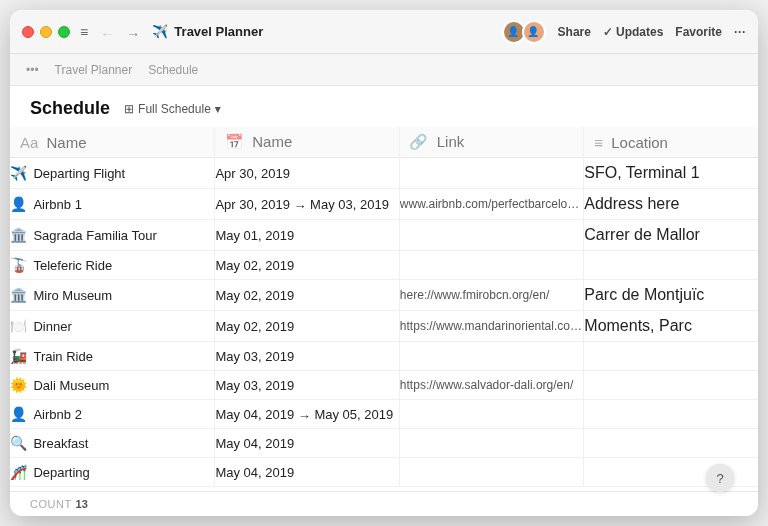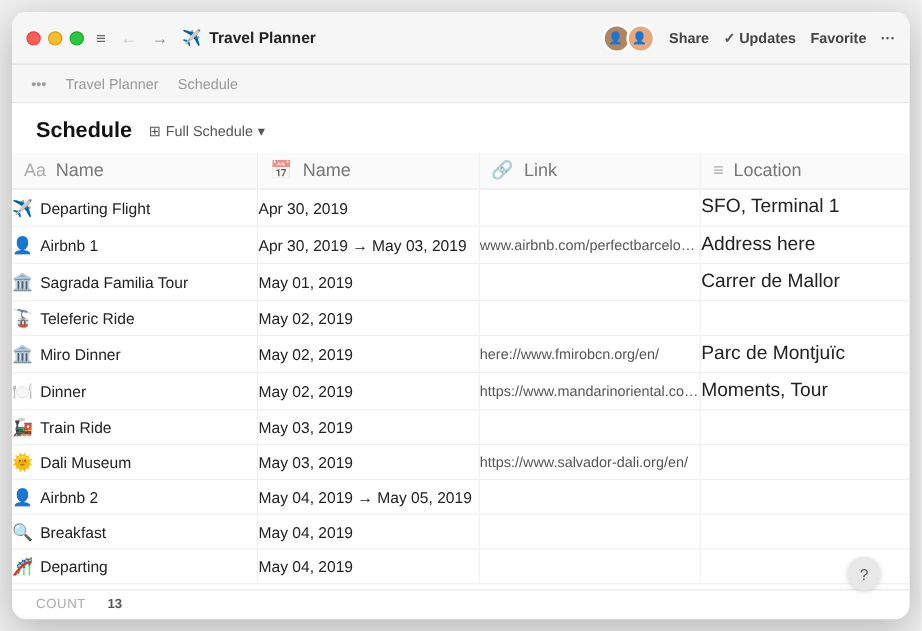--- a/index.html
+++ b/index.html
@@ -203,21 +203,21 @@
     .link-cell { color: #555; font-size: 12px; overflow: hidden; text-overflow: ellipsis; }
     .location-cell { color: #222; font-size: 16px; overflow: hidden; text-overflow: ellipsis; }
     
     .table-footer {
       border-top: 1px solid #e8e8e8;
       padding: 6px 20px;
       font-size: 11px;
       color: #aaa;
       display: flex;
       align-items: center;
-      gap: 18px;
+      gap: 4px;
       flex-shrink: 0;
       text-align: right;
     }
     .footer-count-label { text-transform: uppercase; letter-spacing: 0.5px; }
     .footer-count-value { color: #555; font-weight: 600; }
     
     .help-btn {
       position: absolute;
       bottom: 24px;
       right: 24px;
@@ -341,30 +341,30 @@
                 <td class="col-link link-cell"></td>
                 <td class="col-location location-cell">Carrer de Mallor</td>
               </tr>
               <tr>
                 <td class="col-name"><span class="row-icon">🚡</span><span class="name-text">Teleferic Ride</span></td>
                 <td class="col-date">May 02, 2019</td>
                 <td class="col-link link-cell"></td>
                 <td class="col-location location-cell"></td>
               </tr>
               <tr>
-                <td class="col-name"><span class="row-icon">🏛️</span><span class="name-text">Miro Dinner</span></td>
+                <td class="col-name"><span class="row-icon">🏛️</span><span class="name-text">Miro Museum</span></td>
                 <td class="col-date">May 02, 2019</td>
                 <td class="col-link link-cell">here://www.fmirobcn.org/en/</td>
                 <td class="col-location location-cell">Parc de Montjuïc</td>
               </tr>
               <tr>
                 <td class="col-name"><span class="row-icon">🍽️</span><span class="name-text">Dinner</span></td>
                 <td class="col-date">May 02, 2019</td>
                 <td class="col-link link-cell">https://www.mandarinoriental.com/t</td>
-                <td class="col-location location-cell">Moments, Tour</td>
+                <td class="col-location location-cell">Moments, Parc</td>
               </tr>
               <tr>
                 <td class="col-name"><span class="row-icon">🚂</span><span class="name-text">Train Ride</span></td>
                 <td class="col-date">May 03, 2019</td>
                 <td class="col-link link-cell"></td>
                 <td class="col-location location-cell"></td>
               </tr>
               <tr>
                 <td class="col-name"><span class="row-icon">🌞</span><span class="name-text">Dali Museum</span></td>
                 <td class="col-date">May 03, 2019</td>

